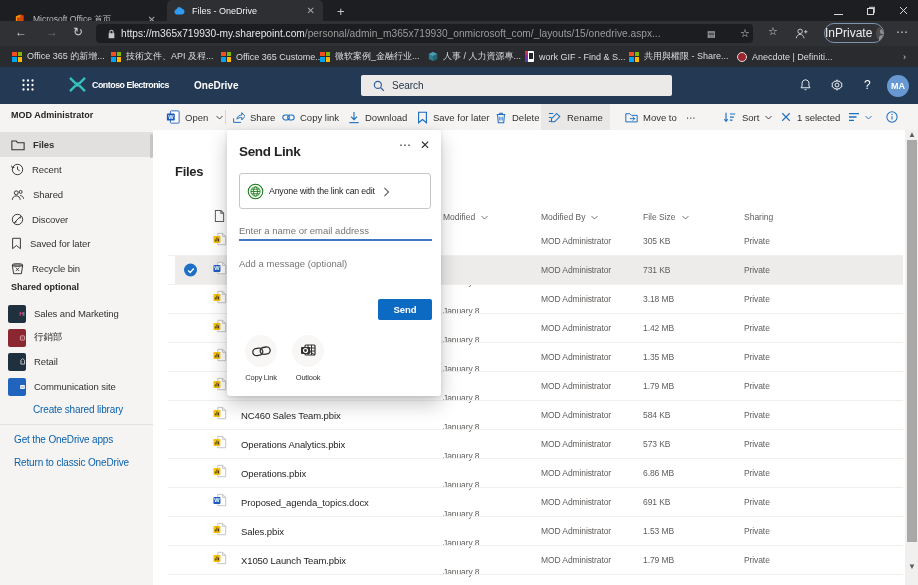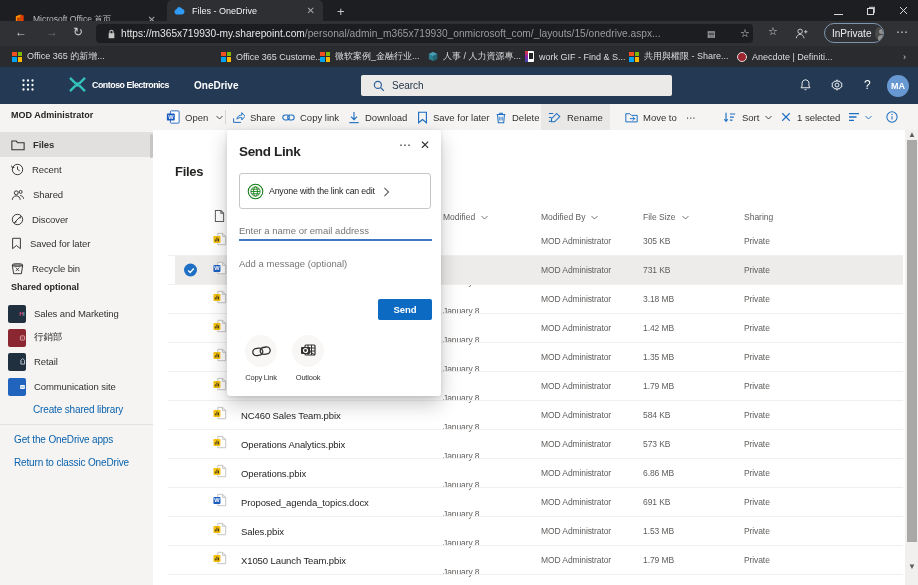--- a/index.html
+++ b/index.html
@@ -11,21 +11,21 @@
 .tab1 { position:absolute; left:8px; top:0; width:152px; height:39px; display:flex; align-items:center; color:#bfbfbf; font-size:8.5px; white-space:nowrap; }
 .tab2 { position:absolute; left:167px; top:0; width:156px; height:21px; background:#2e2f33; border-radius:5px 5px 0 0; display:flex; align-items:center; color:#f2f2f2; font-size:9px; }
 .tabx { color:#a8a8a8; font-size:10px; }
 #newtab { position:absolute; left:337px; top:4px; color:#c8c8c8; font-size:13px; }
 .winbtn { position:absolute; top:3px; color:#d8d8d8; font-size:10px; }
 
 #toolbar { position:absolute; left:0; top:21px; width:918px; height:25px; background:#303135; }
 .navic { position:absolute; top:4px; color:#cfcfcf; font-size:12px; }
 #addr { position:absolute; left:96px; top:3px; width:657px; height:19px; background:#1c1d20; border-radius:4px; display:flex; align-items:center; color:#e6e6e6; font-size:10px; white-space:nowrap; overflow:hidden; }
 #addr .gray { color:#9b9b9b; }
-#inprivate { position:absolute; left:824px; top:2px; width:60px; height:20px; border:1px solid #7e93ad; border-radius:10px; color:#eee; font-size:10px; display:flex; align-items:center; padding-left:7px; }
+#inprivate { position:absolute; left:824px; top:2px; width:60px; height:20px; border:1px solid #7e93ad; border-radius:10px; color:#eee; font-size:12px; display:flex; align-items:center; }
 
 #bookbar { position:absolute; left:0; top:46px; width:918px; height:21px; background:#2a2b2f; display:flex; align-items:center; color:#dcdcdc; font-size:9px; }
 .bk { display:flex; align-items:center; position:absolute; top:0; height:21px; }
 .msq { width:10px; height:10px; display:inline-block; position:relative; }
 .msq i { position:absolute; width:4.5px; height:4.5px; }
 .msq .a { left:0; top:0; background:#f25022; } .msq .b { right:0; top:0; background:#7fba00; }
 .msq .c { left:0; bottom:0; background:#00a4ef; } .msq .d { right:0; bottom:0; background:#ffb900; }
 
 
 #suite { position:absolute; left:0; top:67px; width:918px; height:37px; background:#243a54; color:#fff; }
@@ -138,20 +138,29 @@
 
 <div id="bookbar">
   <div class="bk" style="left:12px">
       <span class="msq">
         <i class="a"></i>
         <i class="b"></i>
         <i class="c"></i>
         <i class="d"></i>
       </span>
       <span style="margin-left:5px">Office 365 的新增...</span>
+    </div>
+  <div class="bk" style="left:111px">
+      <span class="msq">
+        <i class="a"></i>
+        <i class="b"></i>
+        <i class="c"></i>
+        <i class="d"></i>
+      </span>
+      <span style="margin-left:5px">技術文件、API 及程...</span>
     </div>
   <div class="bk" style="left:221px">
       <span class="msq">
         <i class="a"></i>
         <i class="b"></i>
         <i class="c"></i>
         <i class="d"></i>
       </span>
       <span style="margin-left:5px">Office 365 Custome...</span>
     </div>

